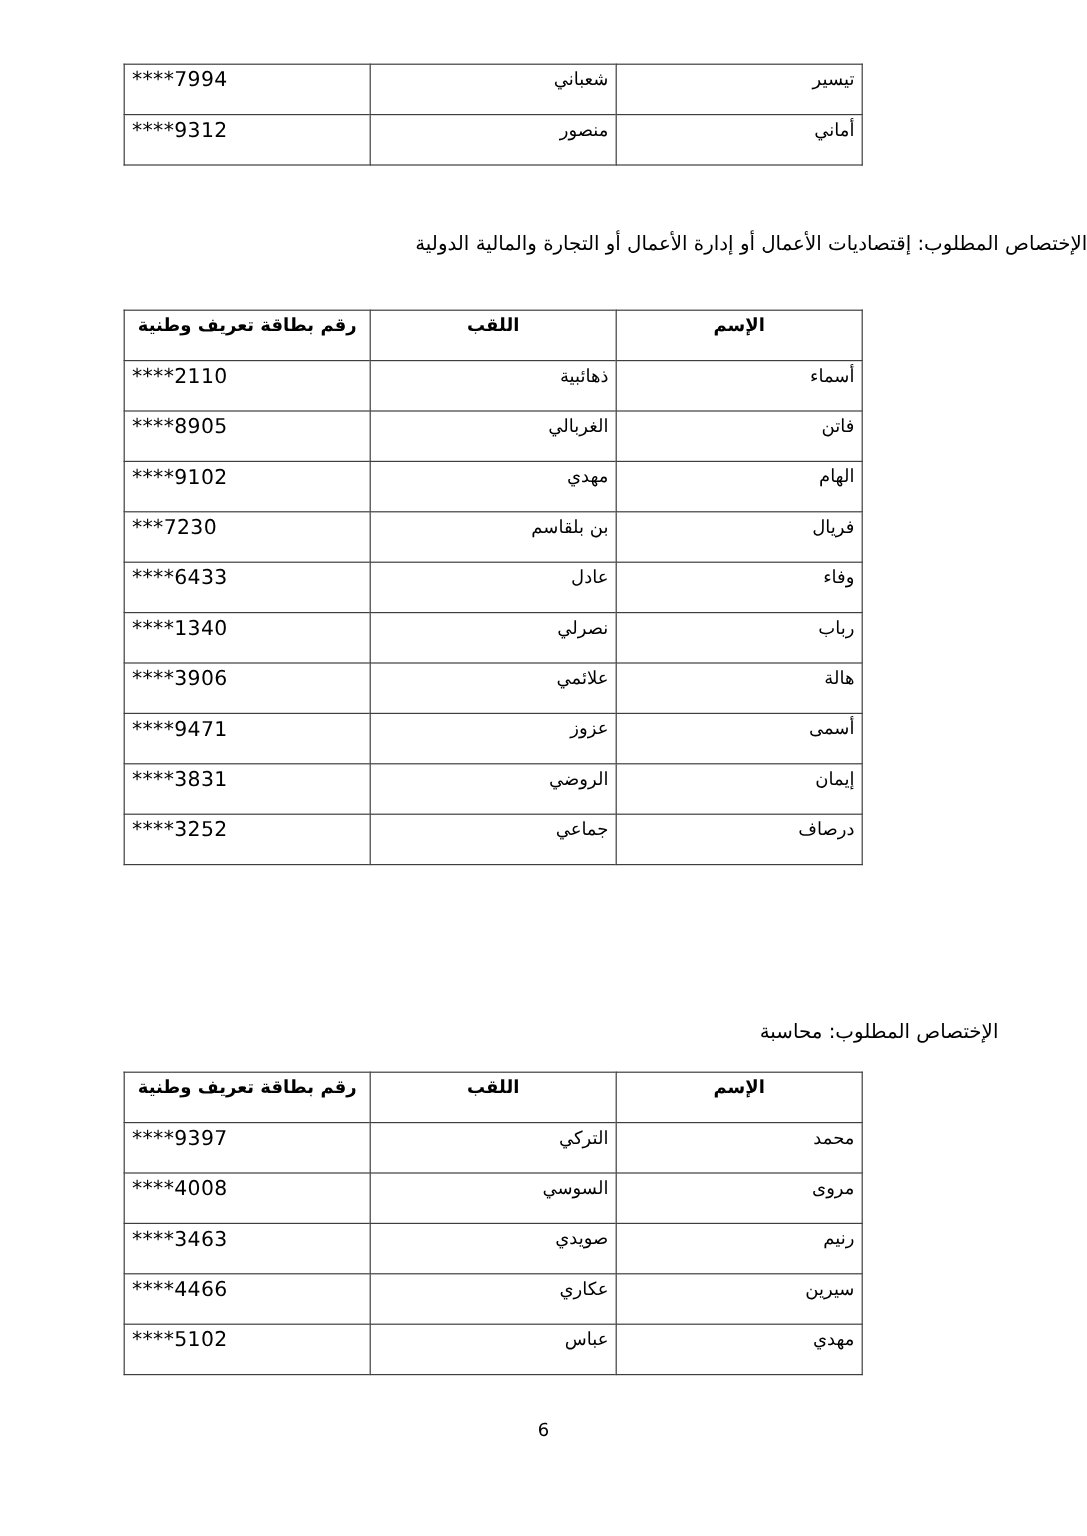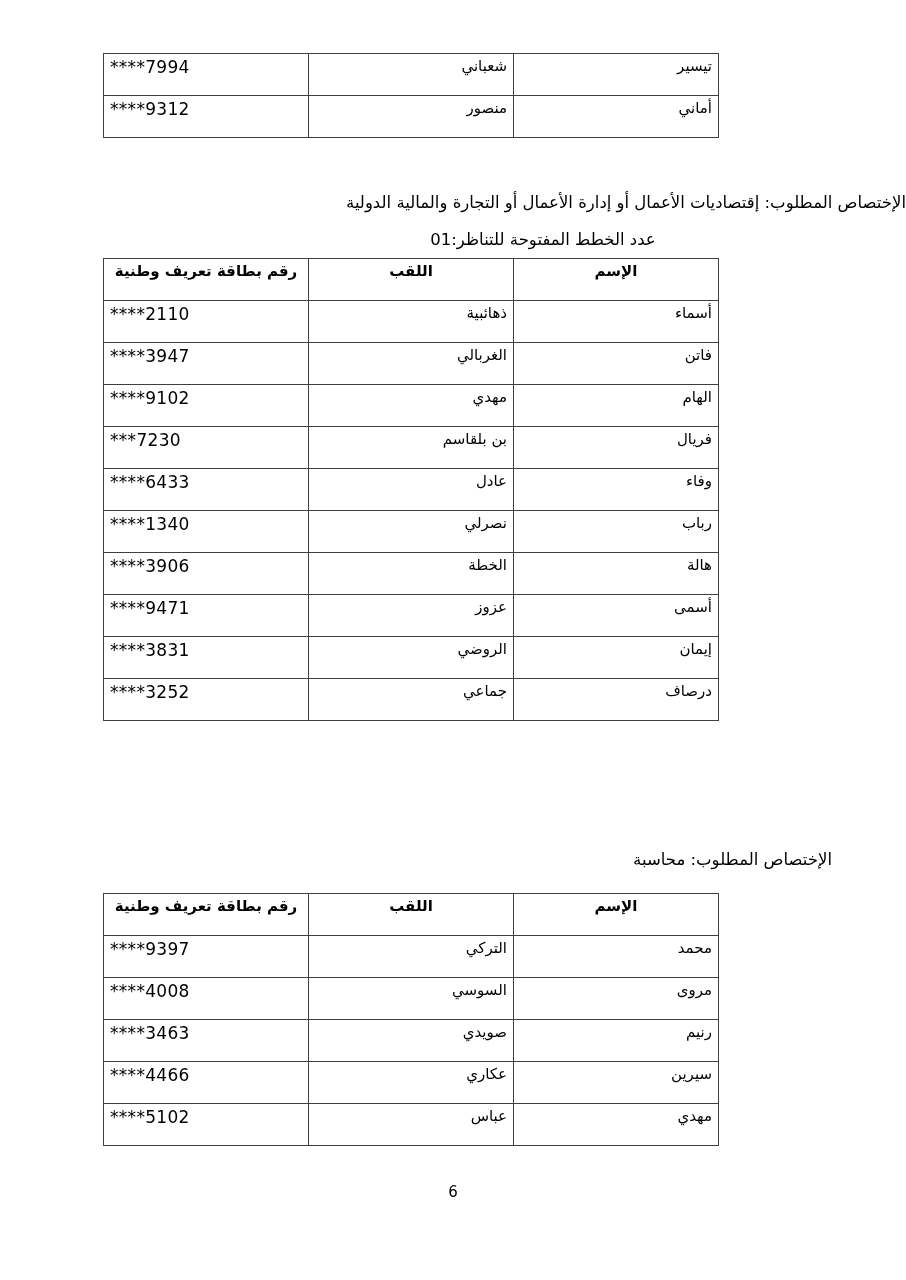--- a/index.html
+++ b/index.html
@@ -80,21 +80,20 @@
         <td>أماني</td>
         <td>منصور</td>
         <td class="id-cell">****9312</td>
       </tr>
     </tbody>
   </table>
 
 
   <div class="line" id="s1-specialty">الإختصاص المطلوب: إقتصاديات الأعمال أو إدارة الأعمال أو التجارة والمالية الدولية</div>
 
-  <div class="line" id="s1-open">عدد الخطط المفتوحة للتناظر:01</div>
 
   <table class="doc-table" id="table-1">
     <colgroup>
         <col>
         <col>
         <col>
       </colgroup>
     <thead>
       <tr>
         <th>الإسم</th>
@@ -104,21 +103,21 @@
     </thead>
     <tbody>
       <tr>
         <td>أسماء</td>
         <td>ذهائبية</td>
         <td class="id-cell">****2110</td>
       </tr>
       <tr>
         <td>فاتن</td>
         <td>الغربالي</td>
-        <td class="id-cell">****3947</td>
+        <td class="id-cell">****8905</td>
       </tr>
       <tr>
         <td>الهام</td>
         <td>مهدي</td>
         <td class="id-cell">****9102</td>
       </tr>
       <tr>
         <td>فريال</td>
         <td>بن بلقاسم</td>
         <td class="id-cell">***7230</td>
@@ -128,21 +127,21 @@
         <td>عادل</td>
         <td class="id-cell">****6433</td>
       </tr>
       <tr>
         <td>رباب</td>
         <td>نصرلي</td>
         <td class="id-cell">****1340</td>
       </tr>
       <tr>
         <td>هالة</td>
-        <td>الخطة</td>
+        <td>علائمي</td>
         <td class="id-cell">****3906</td>
       </tr>
       <tr>
         <td>أسمى</td>
         <td>عزوز</td>
         <td class="id-cell">****9471</td>
       </tr>
       <tr>
         <td>إيمان</td>
         <td>الروضي</td>

